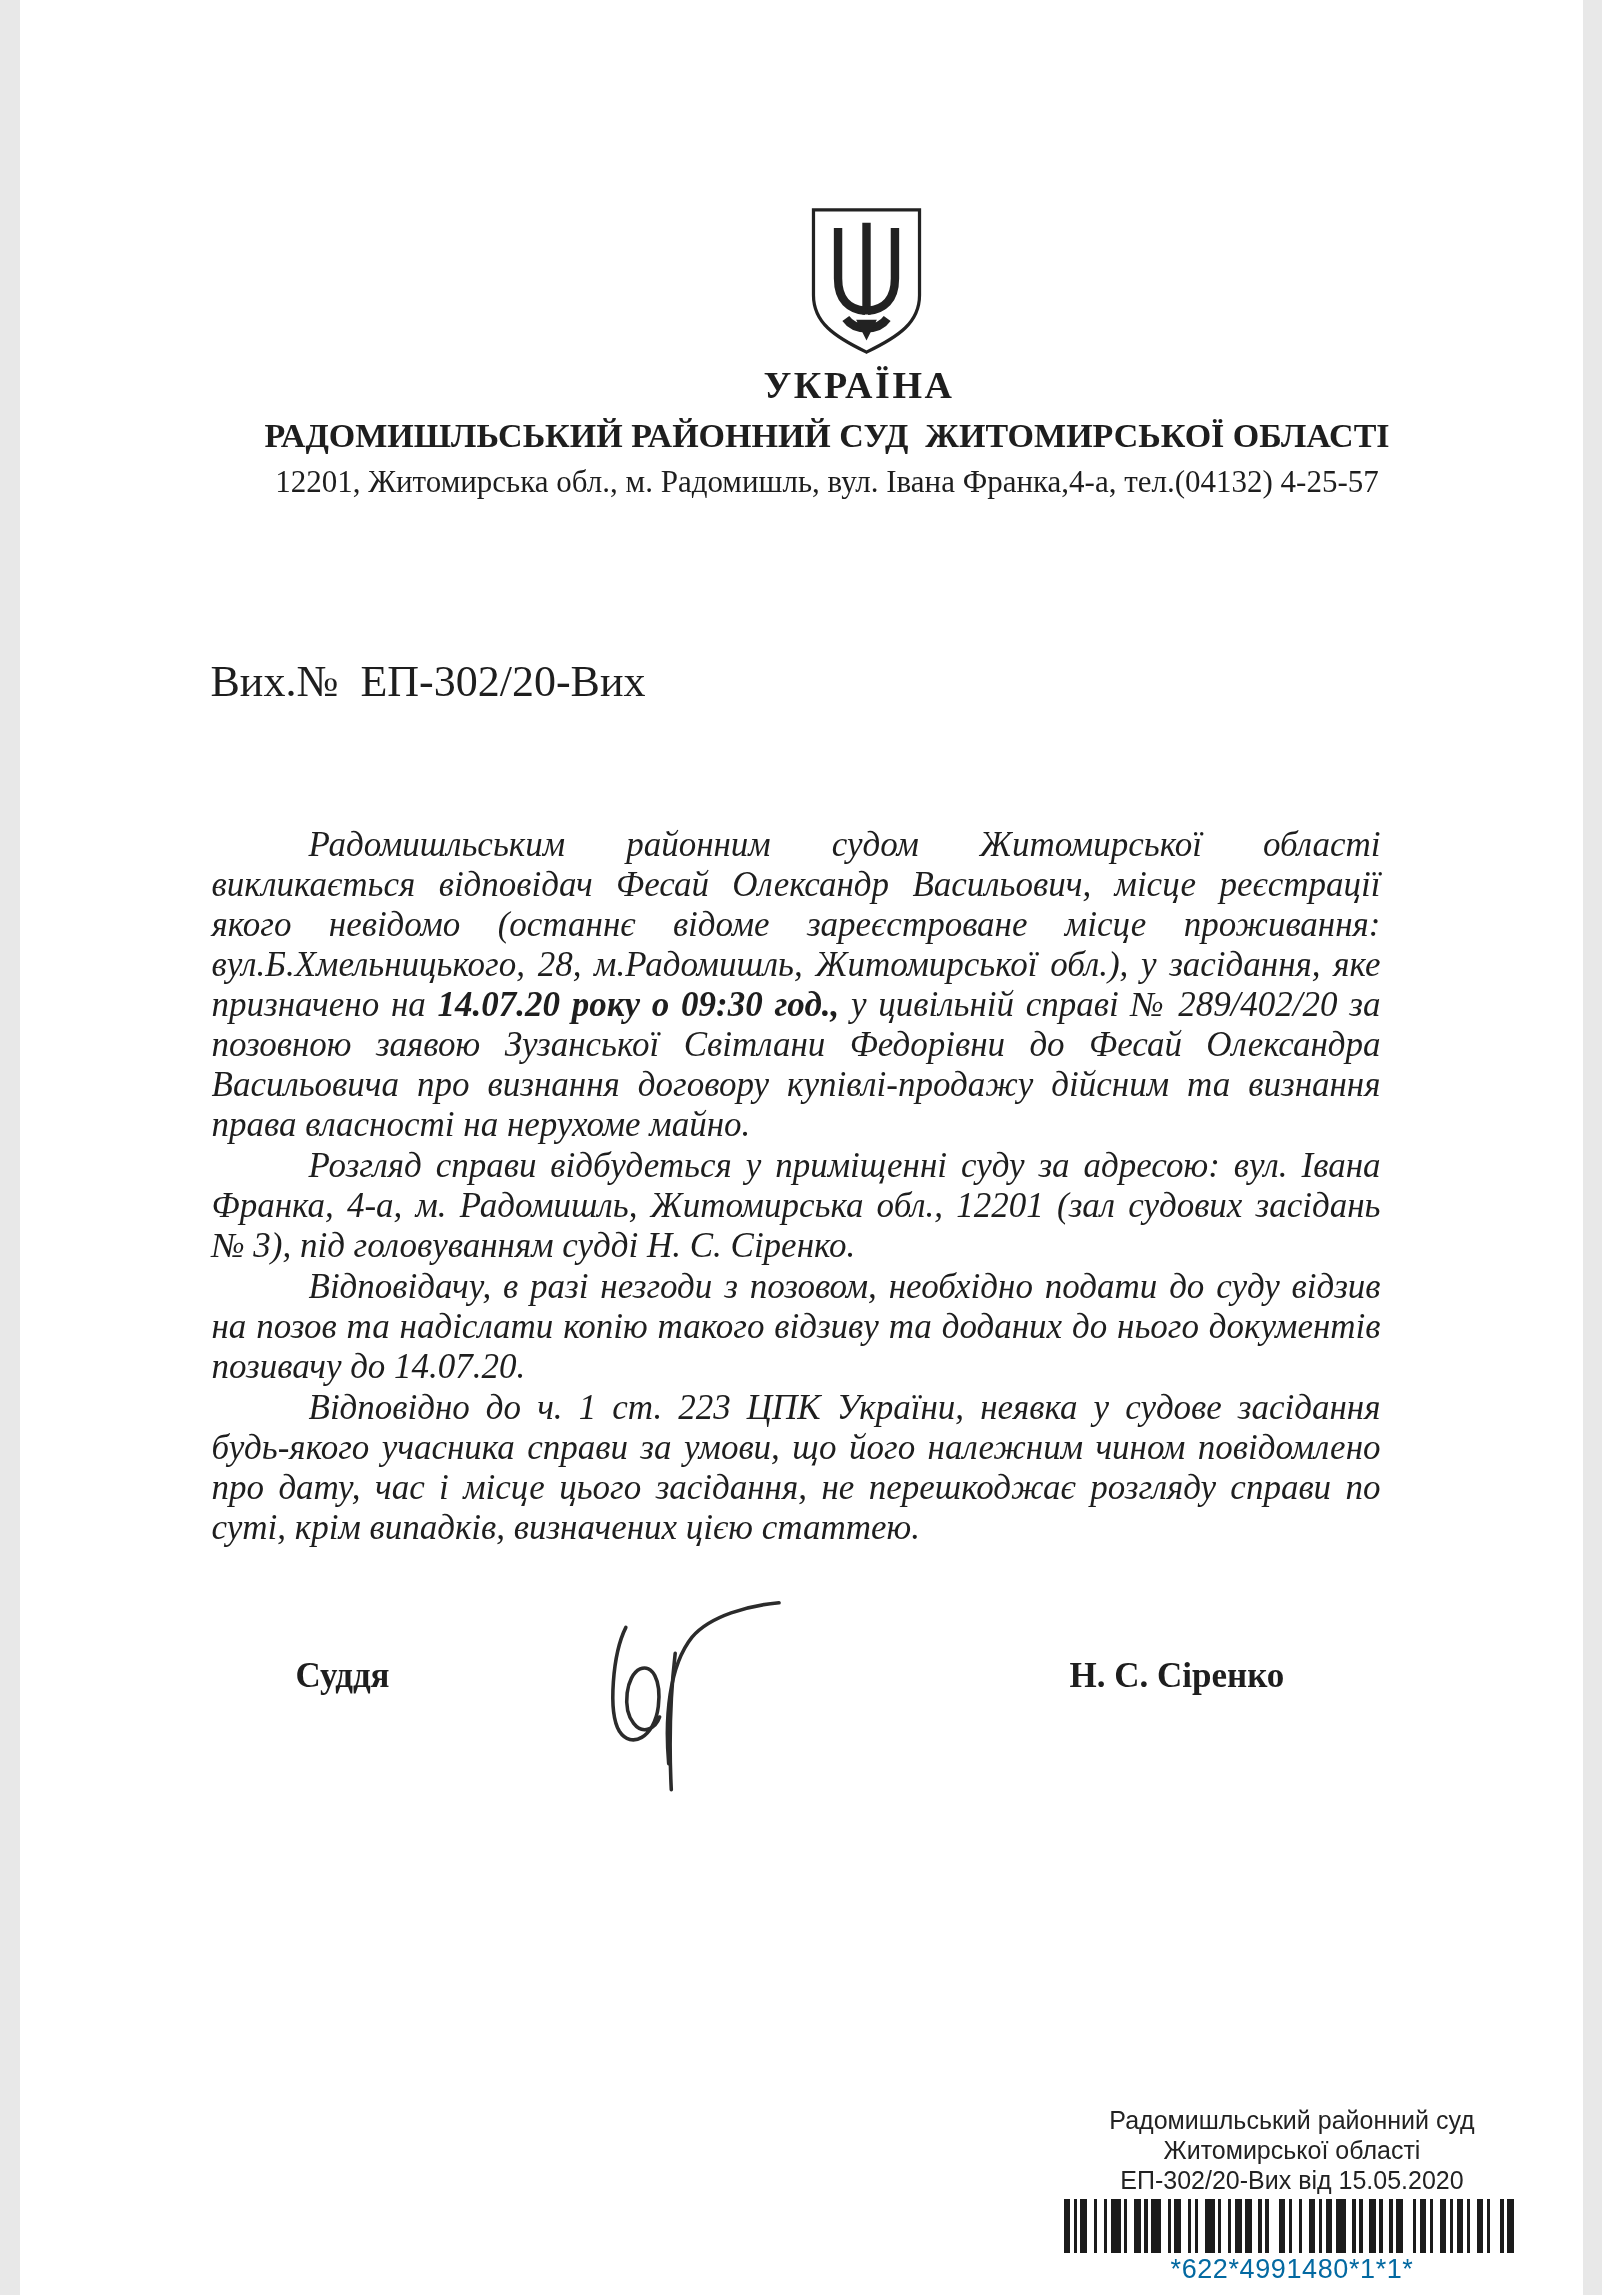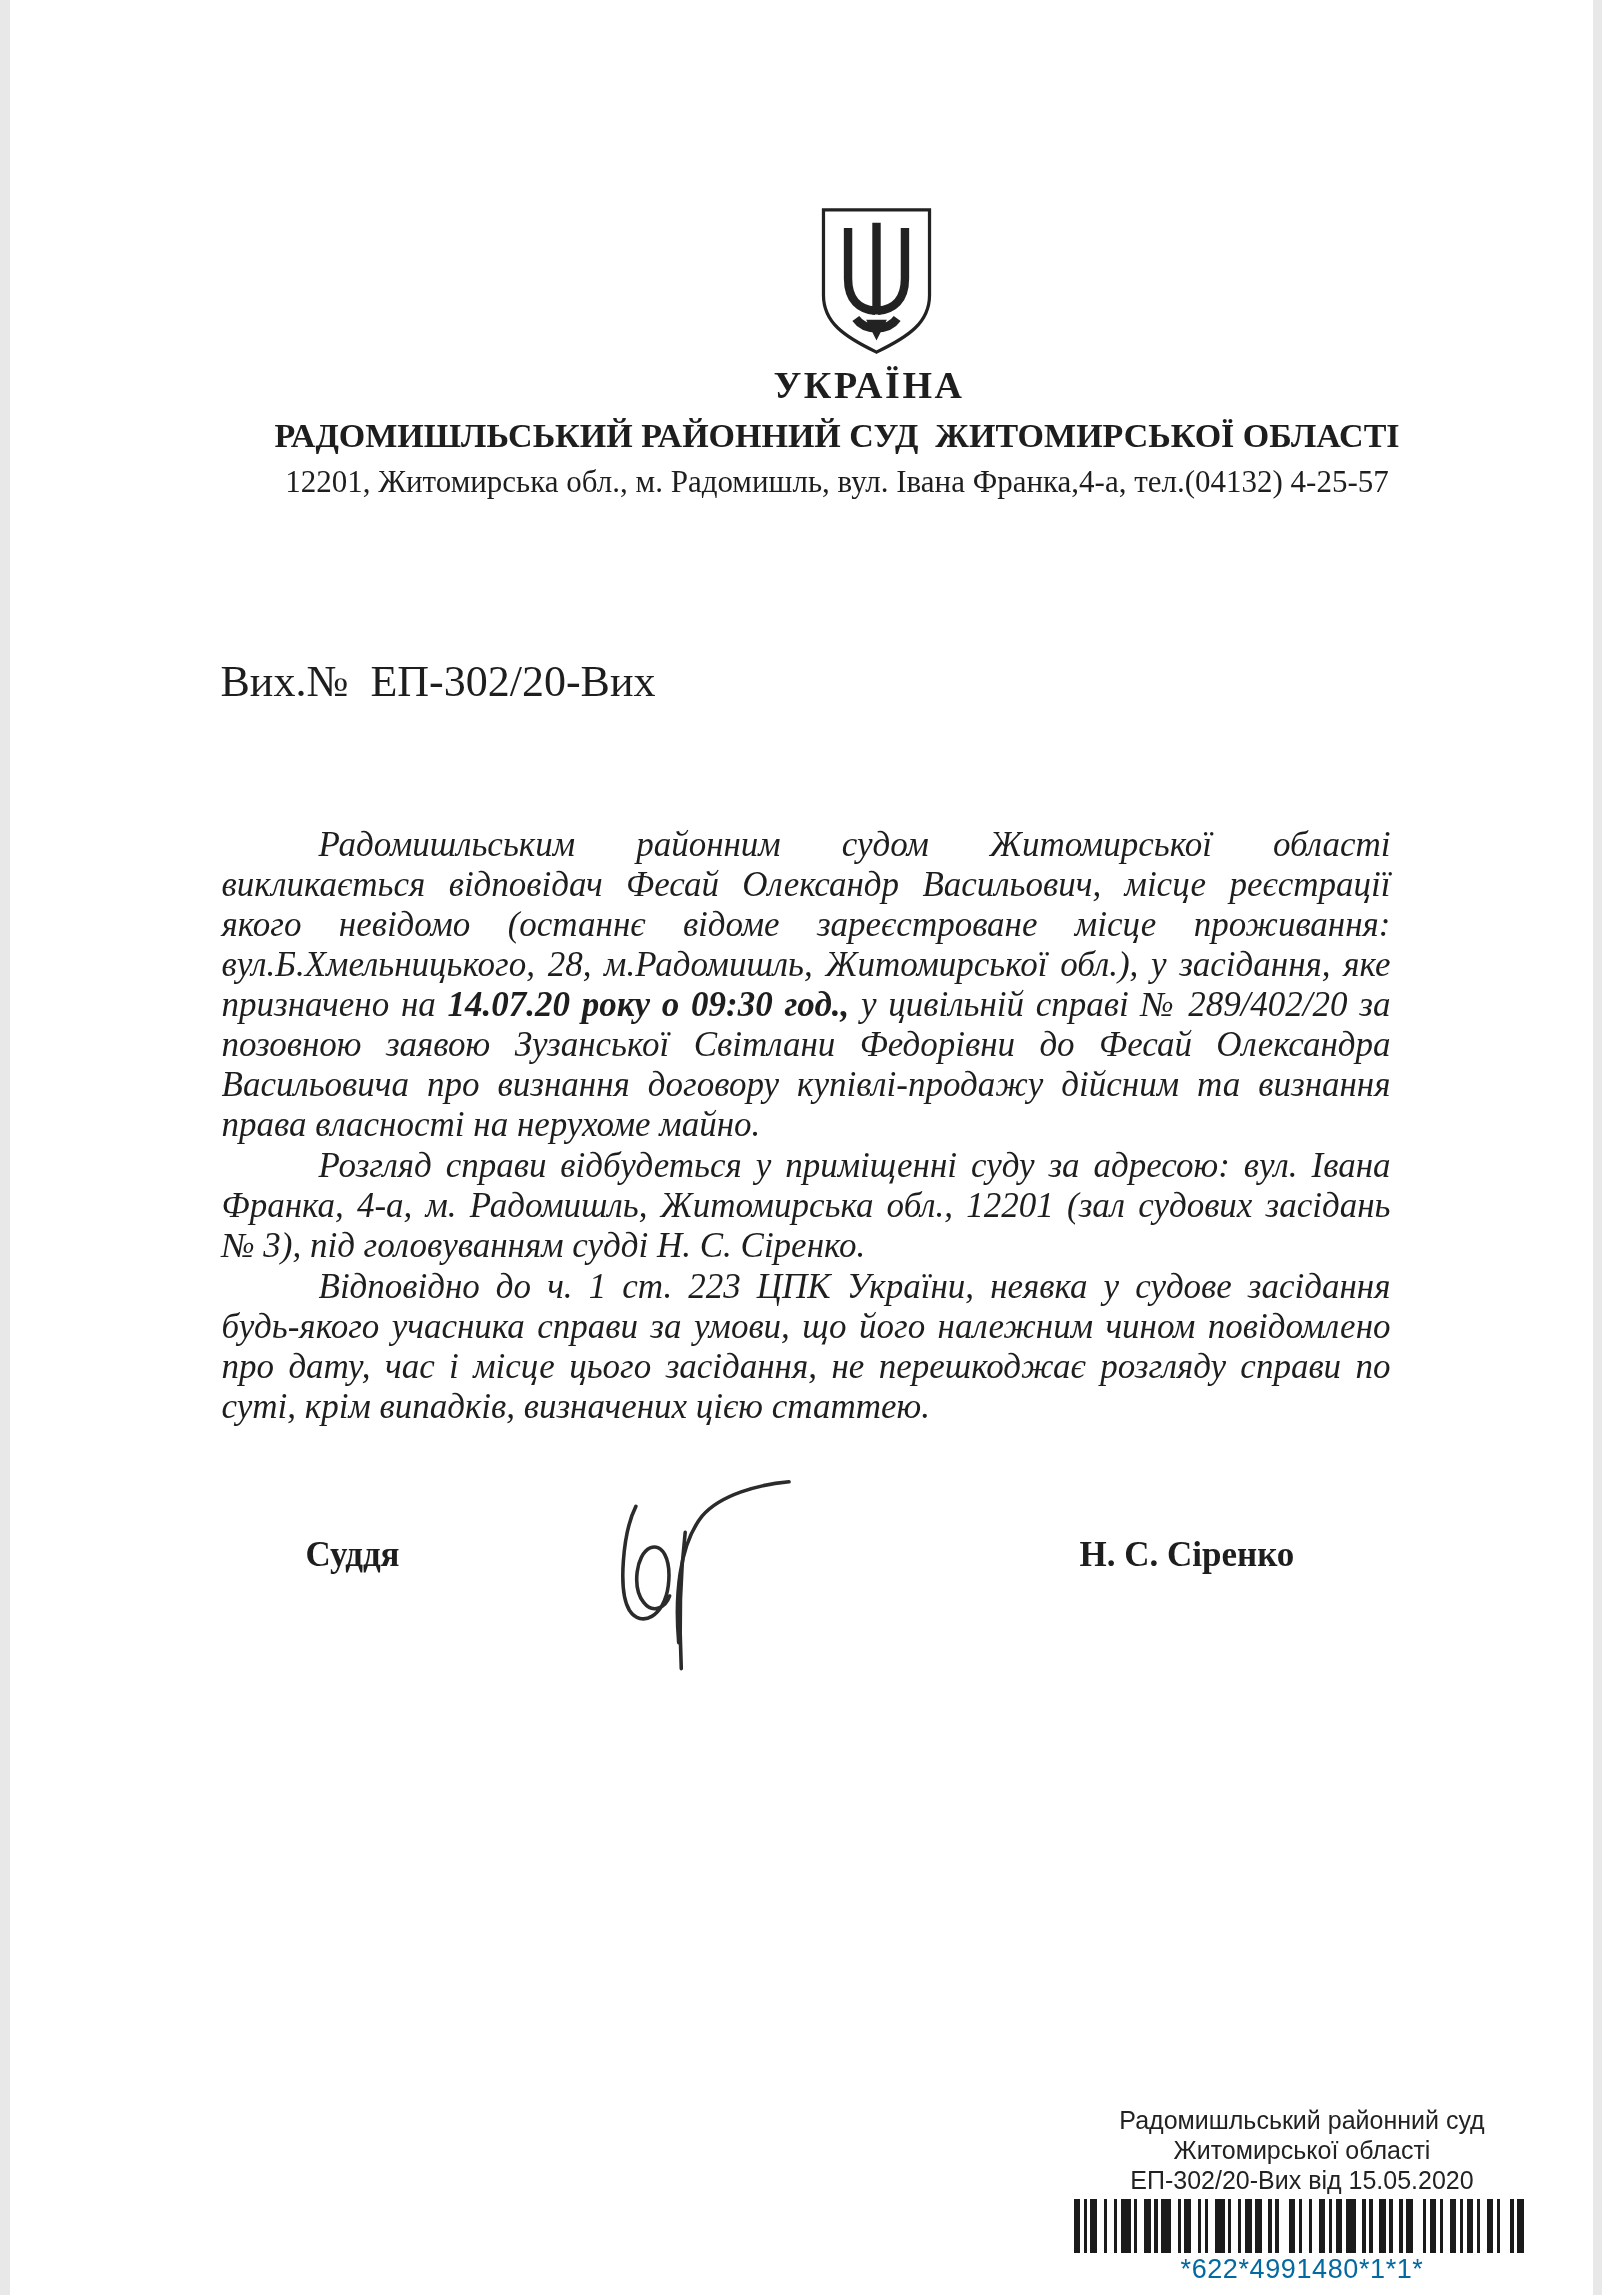--- a/index.html
+++ b/index.html
@@ -4,21 +4,20 @@
 <style>
   html,body{margin:0;padding:0;background:#e8e8e8;}
   .page{
     position:relative;
     width:1563px;height:2295px;
     margin:0 auto;
     background:#ffffff;
     color:#1e1e1e;
     font-family:"Liberation Serif","DejaVu Serif",serif;
     overflow:hidden;
-    padding-left:20px;
   }
   
   .letterhead{padding-top:206px;text-align:center;}
   .emblem{display:block;margin:0 auto;transform:translateX(65px);}
   .country{
     margin-top:6.5px;
     font-size:38px;font-weight:bold;letter-spacing:2.6px;
     transform:translateX(58px);
     white-space:pre;
   }
@@ -121,20 +120,21 @@
     <div class="address">12201, Житомирська обл., м. Радомишль, вул. Івана Франка,4-а, тел.(04132) 4-25-57</div>
   </header>
 
   <div class="ref">
     <div>Вих.№  ЕП-302/20-Вих</div>
   </div>
 
   <main class="body-text">
     <p><span>Радомишльським районним судом Житомирської області викликається відповідач Фесай Олександр Васильович, місце реєстрації якого невідомо (останнє відоме зареєстроване місце проживання: вул.Б.Хмельницького, 28, м.Радомишль, Житомирської обл.), у засідання, яке призначено на </span><b>14.07.20 року о 09:30 год.,</b><span> у цивільній справі № 289/402/20 за позовною заявою Зузанської Світлани Федорівни до Фесай Олександра Васильовича про визнання договору купівлі-продажу дійсним та визнання права власності на нерухоме майно.</span></p>
     <p>Розгляд справи відбудеться у приміщенні суду за адресою: вул. Івана Франка, 4-а, м. Радомишль, Житомирська обл., 12201 (зал судових засідань № 3), під головуванням судді  Н. С. Сіренко.</p>
+    <p>Відповідачу, в разі незгоди з позовом, необхідно подати до суду відзив на позов та надіслати копію такого відзиву та доданих до нього документів позивачу до 14.07.20.</p>
     <p>Відповідно до ч. 1 ст. 223 ЦПК України, неявка у судове засідання будь-якого учасника справи за умови, що його належним чином повідомлено про дату, час і місце цього засідання, не перешкоджає розгляду справи по суті, крім випадків, визначених цією статтею.</p>
   </main>
 
   <div class="sig-row">
     <span class="sig-role">Суддя</span>
     <svg class="sig-scribble" viewBox="0 0 450 300" aria-hidden="true">
       <g fill="none" stroke="#2b2b2b" stroke-width="5.5" stroke-linecap="round">
         <path d="M120,42 C100,82 92,172 110,202 C128,230 164,212 170,164 C175,122 160,98 142,106 C120,116 114,167 132,190 C146,208 166,198 172,180"></path>
         <path d="M186,252 C180,182 186,102 222,57 C250,24 310,8 356,4"></path>
         <path d="M196,82 C188,152 186,212 190,292"></path>

